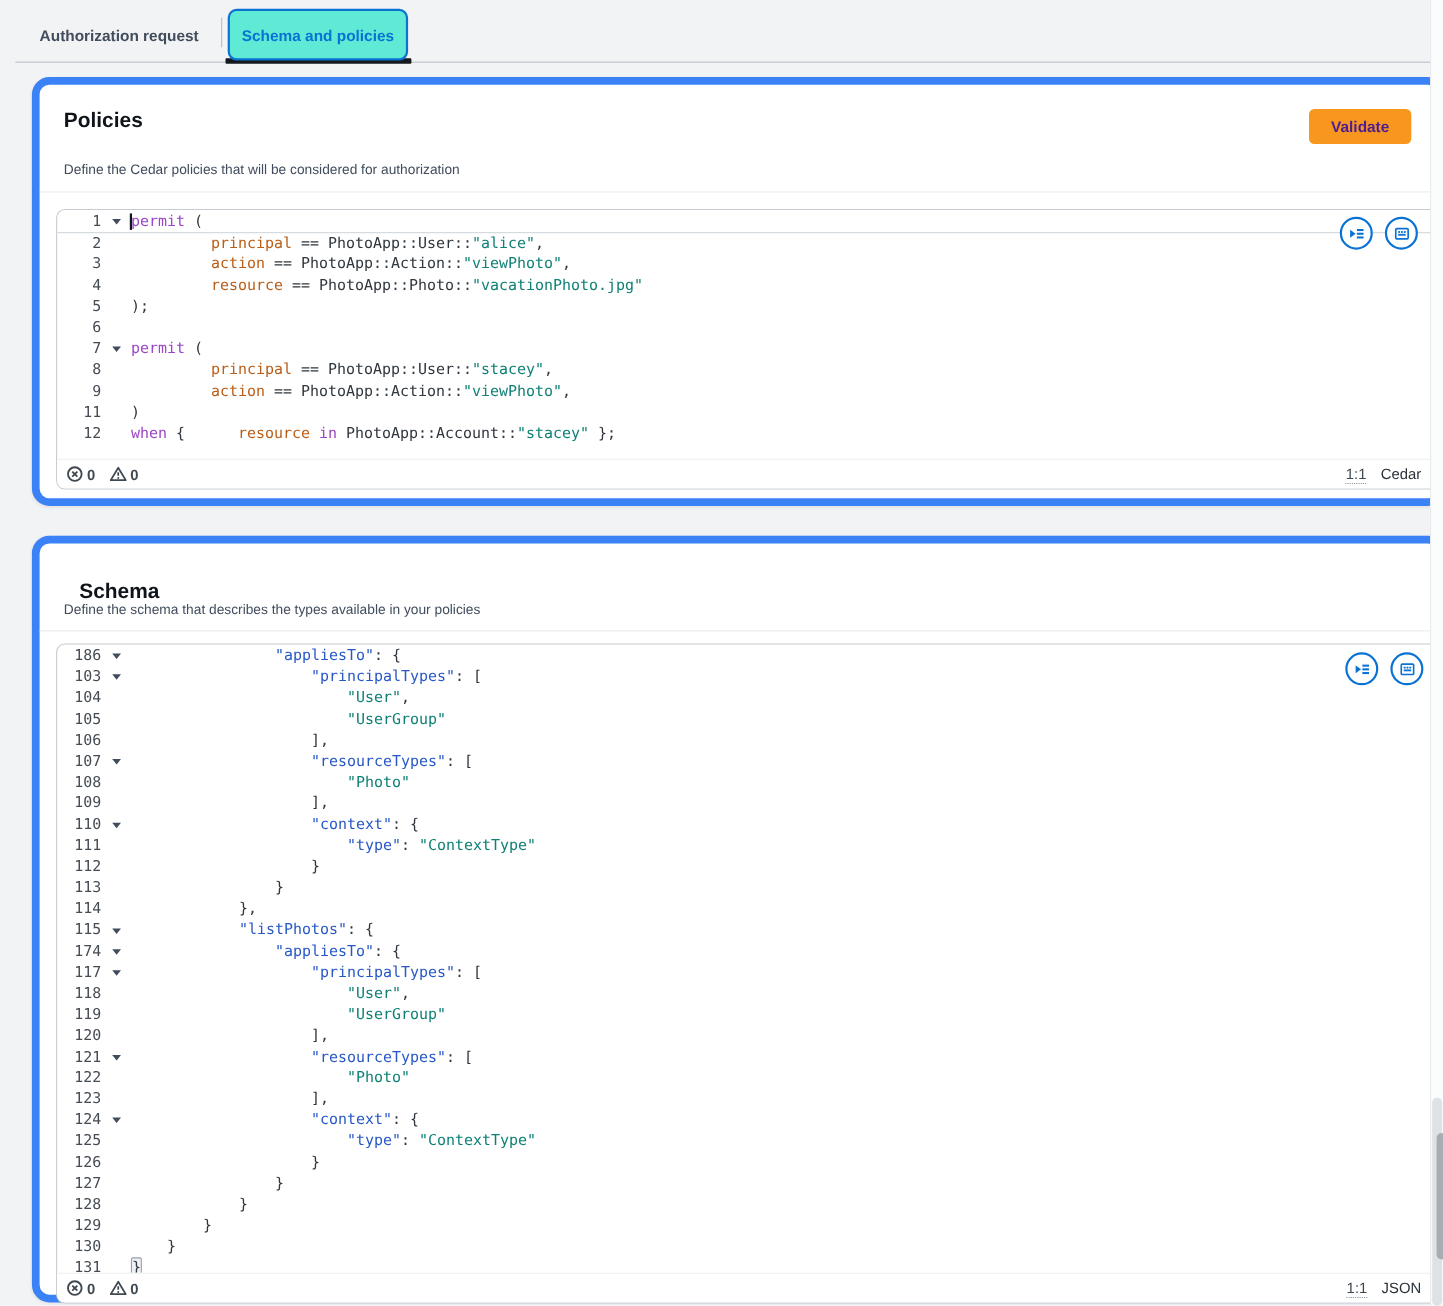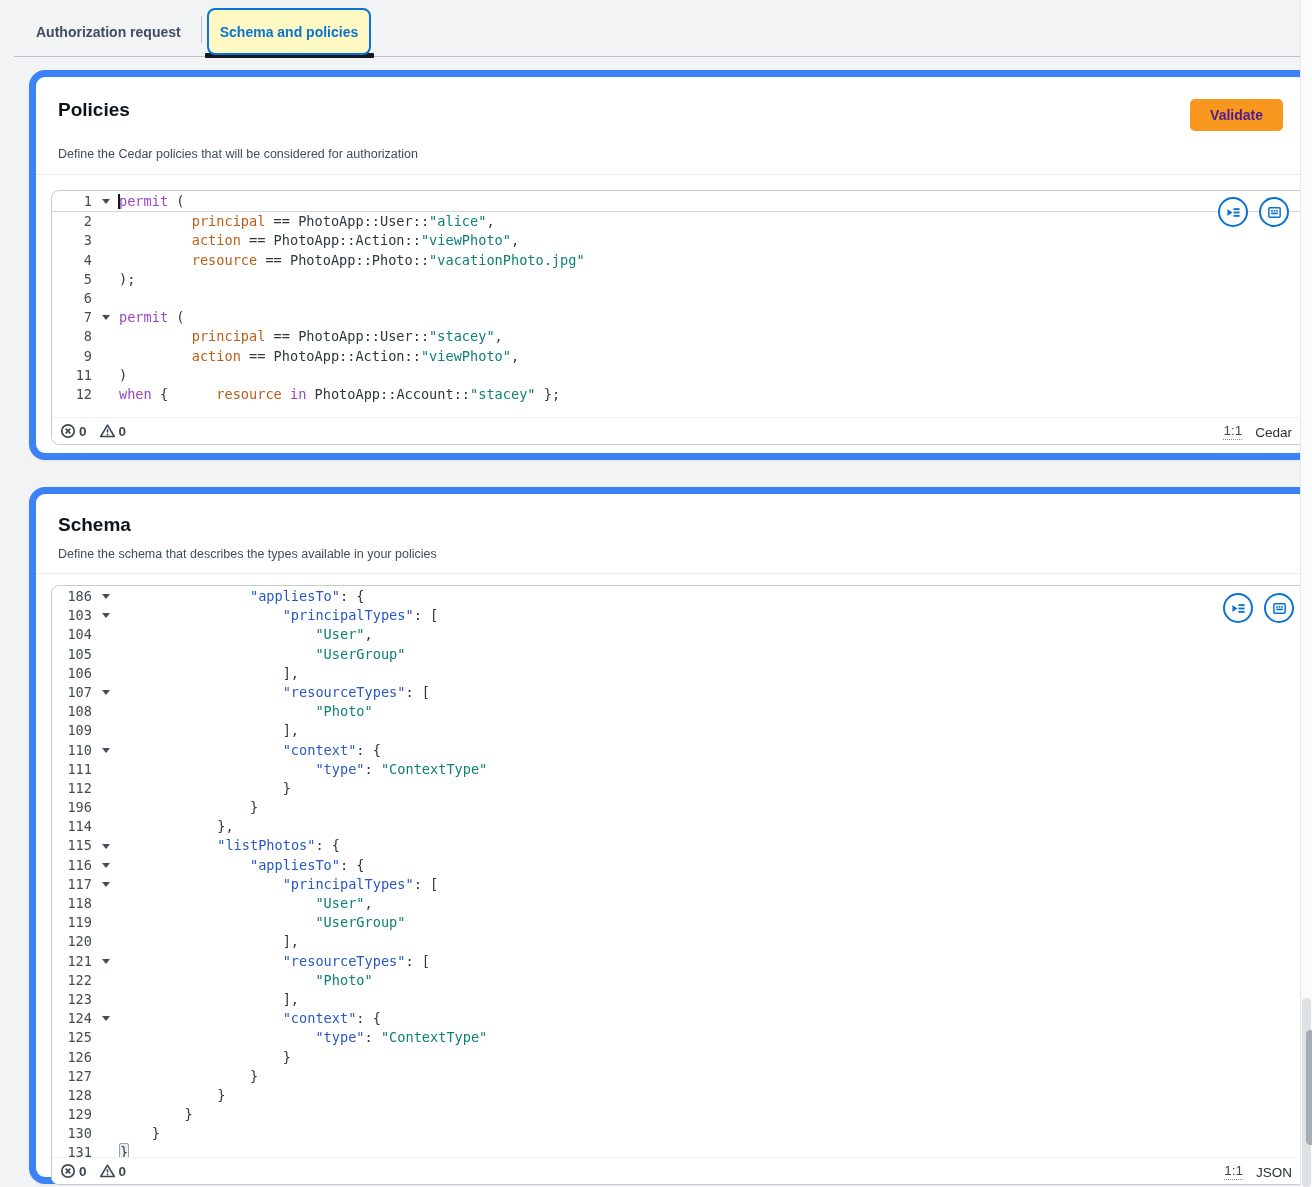--- a/index.html
+++ b/index.html
@@ -10,21 +10,21 @@
     color:#0f141a;
   }
   
   .tabs{position:absolute;left:0;top:0;width:100%;height:58px;}
   .tabs-rule{position:absolute;left:14px;right:10px;top:56px;height:1px;background:#b8bfc7;}
   .tab-label-inactive{position:absolute;left:36px;top:24px;font-size:14px;font-weight:700;color:#414d5c;cursor:pointer;}
   .tab-divider{position:absolute;left:201px;top:16px;width:1px;height:27px;background:#b8bfc7;}
   .tab-active-underline{position:absolute;left:205px;top:53px;width:169px;height:5px;background:#15191f;border-radius:1px;}
   .tab-active-box{
     position:absolute;left:207px;top:8px;width:164px;height:47px;box-sizing:border-box;
-    background:#fef9c3;border:2px solid var(--accent);border-radius:8px;
+    background:#5eead4;border:2px solid var(--accent);border-radius:8px;
     display:flex;align-items:center;justify-content:center;cursor:pointer;
   }
   .tab-active-box .lbl{font-size:14px;font-weight:700;color:var(--accent);}
   
   .panel{
     position:absolute;left:29px;width:1285px;box-sizing:border-box;background:#fff;
     border:7px solid #3b82f6;border-radius:16px;
     box-shadow:0 1px 3px rgba(0,22,36,.06);
   }
   #panel-policies{top:70px;height:390px;}
@@ -67,21 +67,21 @@
   .tk-brk{color:var(--pl);border:1px solid #98a1aa;border-radius:2px;background:#eef1f3;}
   .cursor{position:absolute;left:66px;top:2px;width:1.6px;height:15px;background:#10181f;}
   
   .status-bar{
     position:absolute;left:0;right:0;bottom:0;height:26px;background:#fff;
     border-top:1px solid #edf0f2;display:flex;align-items:center;
     padding:0 26px 0 8px;font-size:13.5px;color:#3f4851;
   }
   .status-left{display:flex;align-items:center;gap:3px;}
   .status-count{font-weight:700;margin-right:9px;}
-  .status-right{margin-left:auto;display:flex;align-items:flex-end;gap:13px;}
+  .status-right{margin-left:auto;display:flex;align-items:flex-start;gap:13px;}
   .goto-line{border-bottom:1.5px dotted #87919b;padding-bottom:1px;cursor:pointer;}
   .lang-label{color:#2a3138;}
   .sicon{display:block;color:#3f4851;}
   
   .round-btn{
     position:absolute;width:30px;height:30px;border-radius:50%;box-sizing:border-box;
     background:#fff;border:2px solid var(--accent);display:flex;align-items:center;justify-content:center;
     padding:0;cursor:pointer;z-index:5;color:var(--accent);
   }
   #panel-policies .round-btn.b1{top:6px;right:70px;}
@@ -214,21 +214,21 @@
       </span>
       <span class="status-right">
         <span class="goto-line">1:1</span>
         <span class="lang-label">Cedar</span>
       </span>
     </div>
   </div>
 </section>
 
 <section class="panel" id="panel-schema">
-  <h2 class="panel-title" style="margin:0;">Schema</h2>
+  <h2 class="panel-title" style="margin:14px;">Schema</h2>
   <div class="panel-desc">Define the schema that describes the types available in your policies</div>
   <div class="header-divider"></div>
 
   <div class="editor">
     <div class="code-area">
         <div class="crow">
           <span class="lnum">186</span>
           <span class="lfold">
             <span class="tri"></span>
           </span>
@@ -284,38 +284,38 @@
           <span class="lnum">111</span>
           <span class="lfold"></span>
           <span class="lcode"><span class="tk-pl">                        </span><span class="tk-key">"type"</span><span class="tk-pl">: </span><span class="tk-str">"ContextType"</span></span>
         </div>
         <div class="crow">
           <span class="lnum">112</span>
           <span class="lfold"></span>
           <span class="lcode"><span class="tk-pl">                    }</span></span>
         </div>
         <div class="crow">
-          <span class="lnum">196</span>
+          <span class="lnum">113</span>
           <span class="lfold"></span>
           <span class="lcode"><span class="tk-pl">                }</span></span>
         </div>
         <div class="crow">
           <span class="lnum">114</span>
           <span class="lfold"></span>
           <span class="lcode"><span class="tk-pl">            },</span></span>
         </div>
         <div class="crow">
           <span class="lnum">115</span>
           <span class="lfold">
             <span class="tri"></span>
           </span>
           <span class="lcode"><span class="tk-pl">            </span><span class="tk-key">"listPhotos"</span><span class="tk-pl">: {</span></span>
         </div>
         <div class="crow">
-          <span class="lnum">116</span>
+          <span class="lnum">174</span>
           <span class="lfold">
             <span class="tri"></span>
           </span>
           <span class="lcode"><span class="tk-pl">                </span><span class="tk-key">"appliesTo"</span><span class="tk-pl">: {</span></span>
         </div>
         <div class="crow">
           <span class="lnum">117</span>
           <span class="lfold">
             <span class="tri"></span>
           </span>

